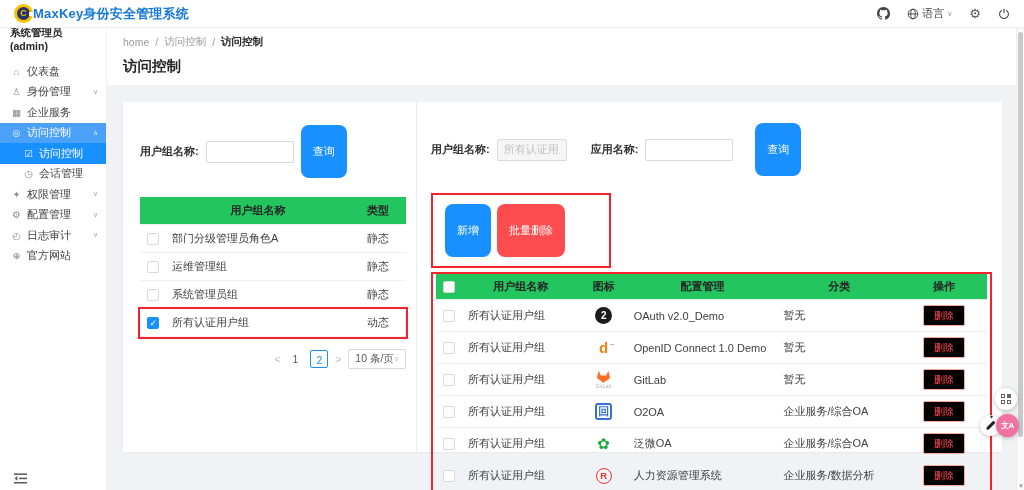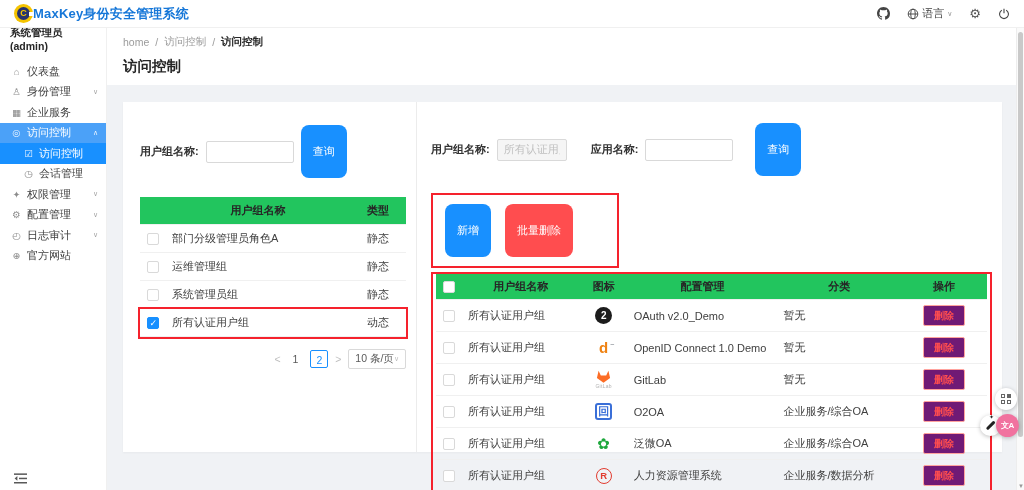--- a/index.html
+++ b/index.html
@@ -80,30 +80,30 @@
     margin-top:12px; font-size:10.5px; color:#595959; }
   .pg-arrow { color:#bfbfbf; cursor:pointer; }
   .pg-num { padding:0 5px; height:18px; line-height:18px; cursor:pointer; border-radius:2px; }
   .pg-num.active { border:1px solid #1890ff; color:#1890ff; background:#fff; }
   .pg-size { display:flex; align-items:center; border:1px solid #d9d9d9;
     border-radius:2px; height:20px; padding:0 6px; color:#595959; cursor:pointer; background:#fff; }
   .pg-size .chev { font-size:7px; color:#bfbfbf; }
   
   .right-panel { flex:1; padding:21px 10px 0 14px; }
   .gap24 { width:24px; flex:0 0 24px; } .gap8 { width:7px; flex:0 0 7px; } .gap22 { width:22px; flex:0 0 22px; }
-  .actions-box { display:inline-flex; gap:14px; border:2px solid #f5222d;
+  .actions-box { display:inline-flex; gap:6px; border:2px solid #f5222d;
     padding:9px 44px 9px 12px; margin-top:17px; }
   .table-box { border:2px solid #f5222d; padding:0 3px 8px 3px; margin-top:4px; }
   .rt th, .rt td { padding:5px 6px; }
   .rt td.c { text-align:center; }
   .col-group { width:118px; } .col-ic { width:48px; } .col-app { width:150px; }
   .col-cat { width:124px; } .col-act { width:86px; }
   .rt td.cell-left { text-align:left; }
-  .btn-del { background:#701a75; border:1px solid #ffa39e; color:#ff4d4f;
-    font-size:10px; padding:2.5px 10px; border-radius:2px; cursor:pointer; font-family:inherit;font-weight:bold; }
+  .btn-del { background:#000000; border:1px solid #ffa39e; color:#ff4d4f;
+    font-size:10px; padding:2.5px 10px; border-radius:2px; cursor:pointer; font-family:inherit; }
   
   .appic { display:inline-flex; flex-direction:column; align-items:center; justify-content:center; line-height:1; }
   .ic-oauth { width:17px; height:17px; border-radius:50%; background:#1c1c1c; color:#fff;
     font-size:10px; font-weight:bold; display:inline-flex; align-items:center; justify-content:center; }
   .ic-openid { font-size:15px; font-weight:bold; color:#ef8212; position:relative; }
   .ic-openid sup { font-size:7px; color:#9aa0a6; position:absolute; top:1px; right:-6px; }
   .ic-o2oa { width:17px; height:17px; border:2px solid #3a6fd8; border-radius:3px; color:#3a6fd8;
     font-size:11px; font-weight:bold; display:inline-flex; align-items:center; justify-content:center; }
   .ic-weaver { font-size:15px; color:#1fa83d; font-weight:bold; }
   .ic-hr { width:16px; height:16px; border:1.5px solid #e23c30; border-radius:50%; color:#e23c30;

